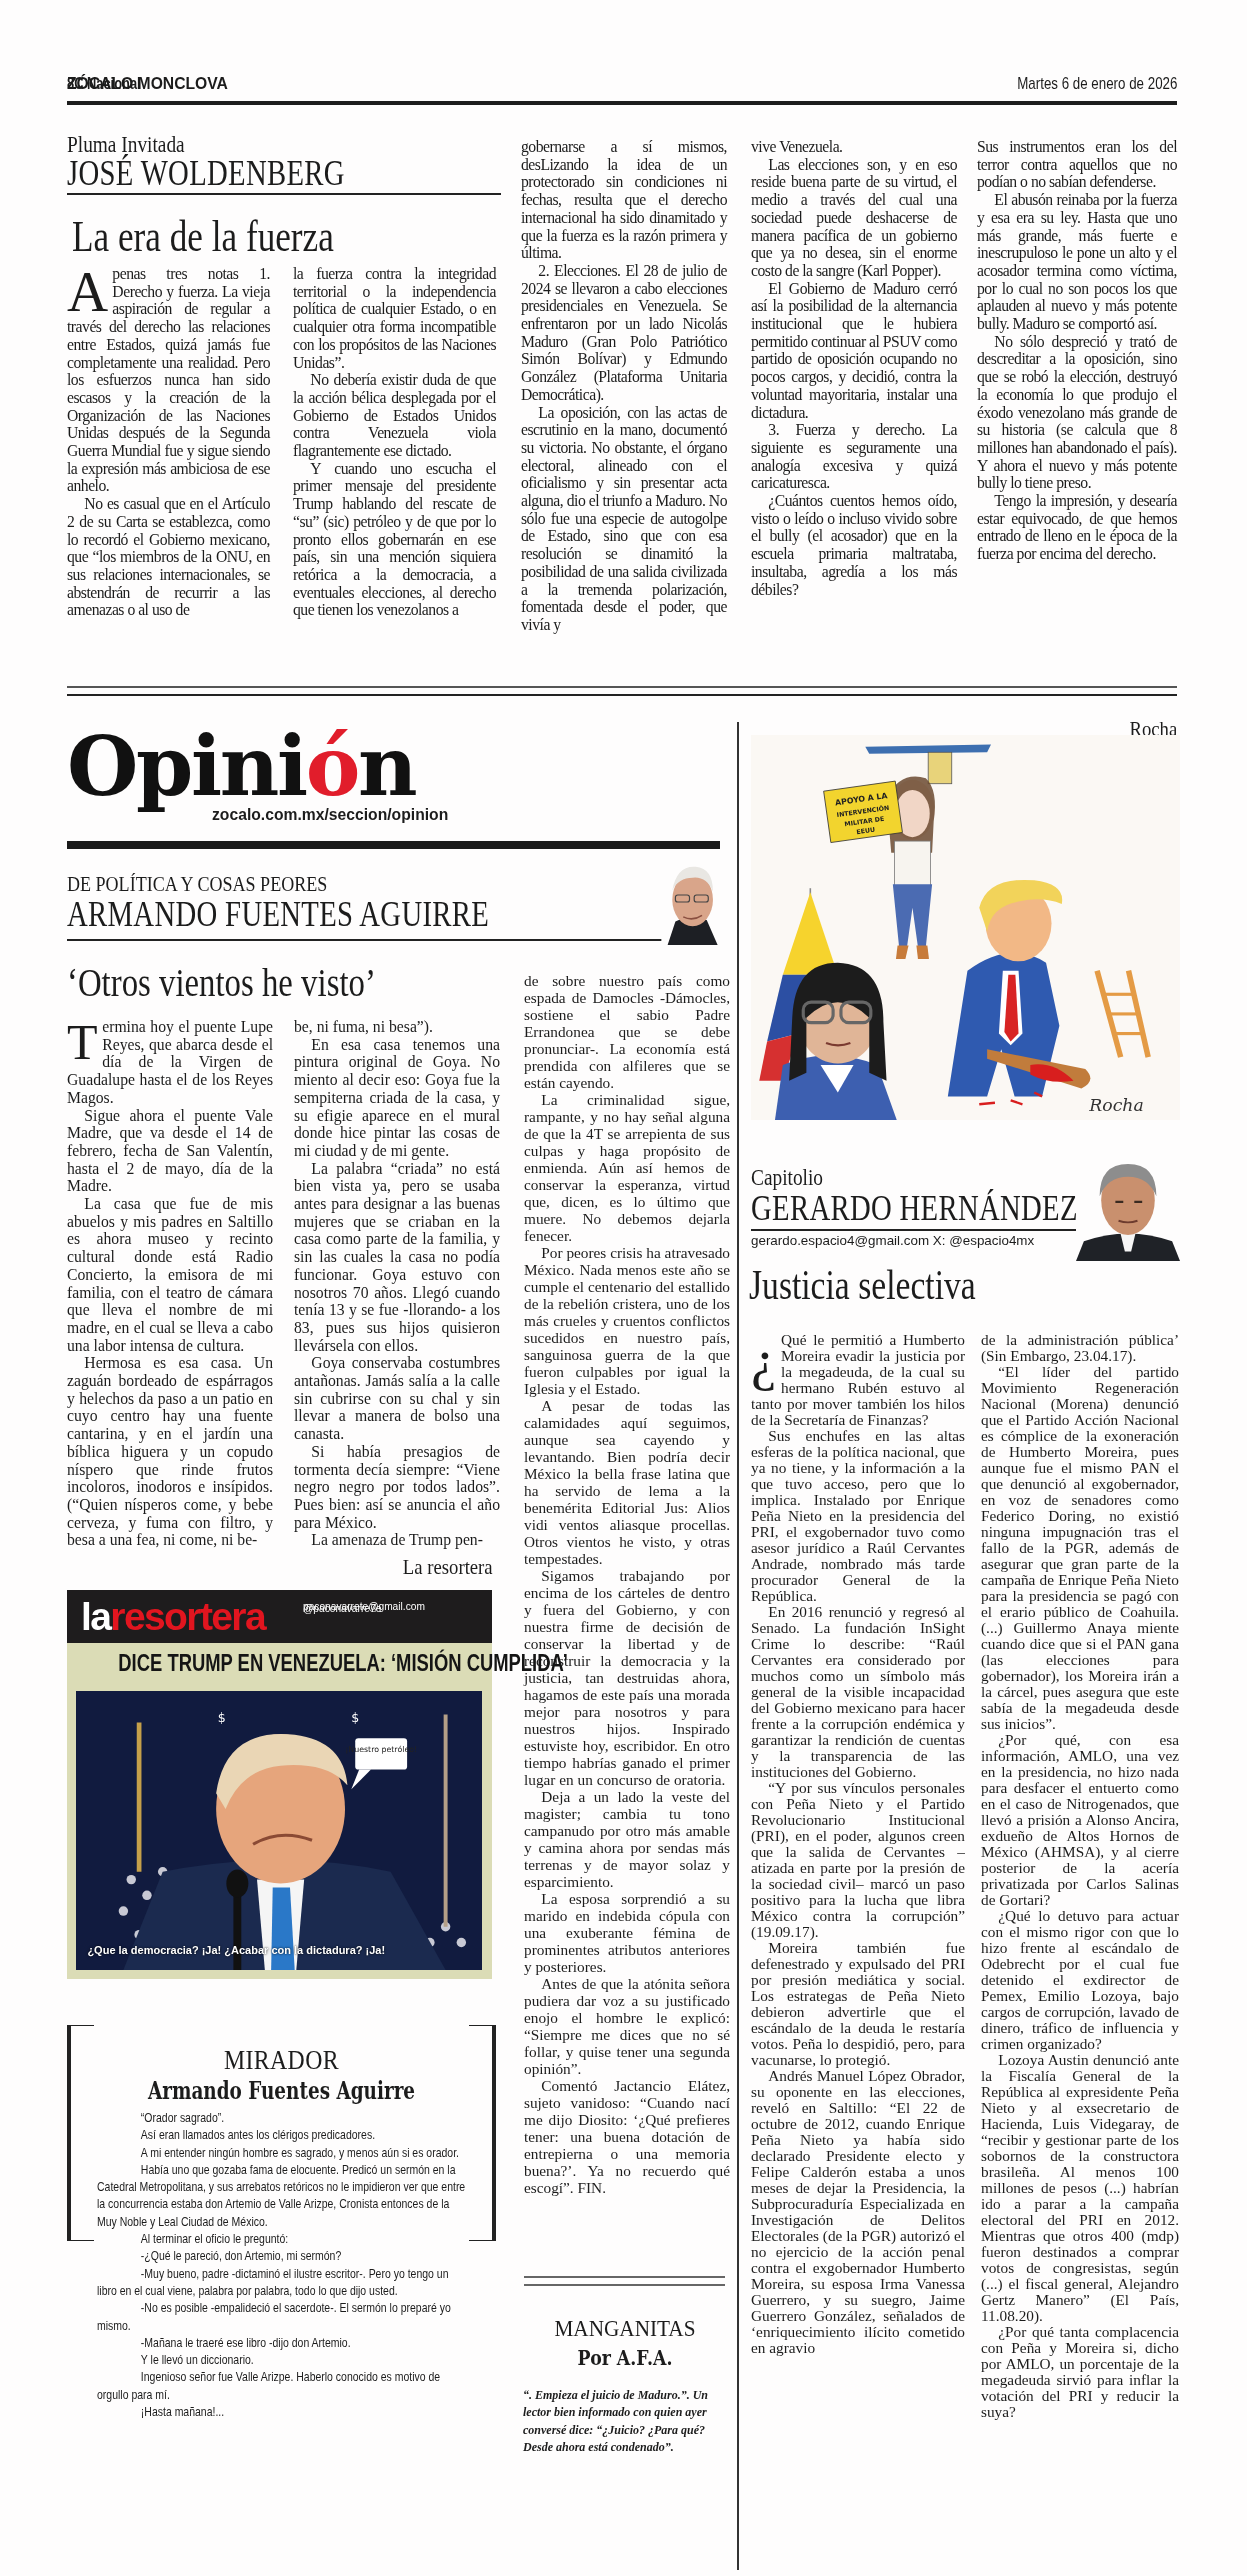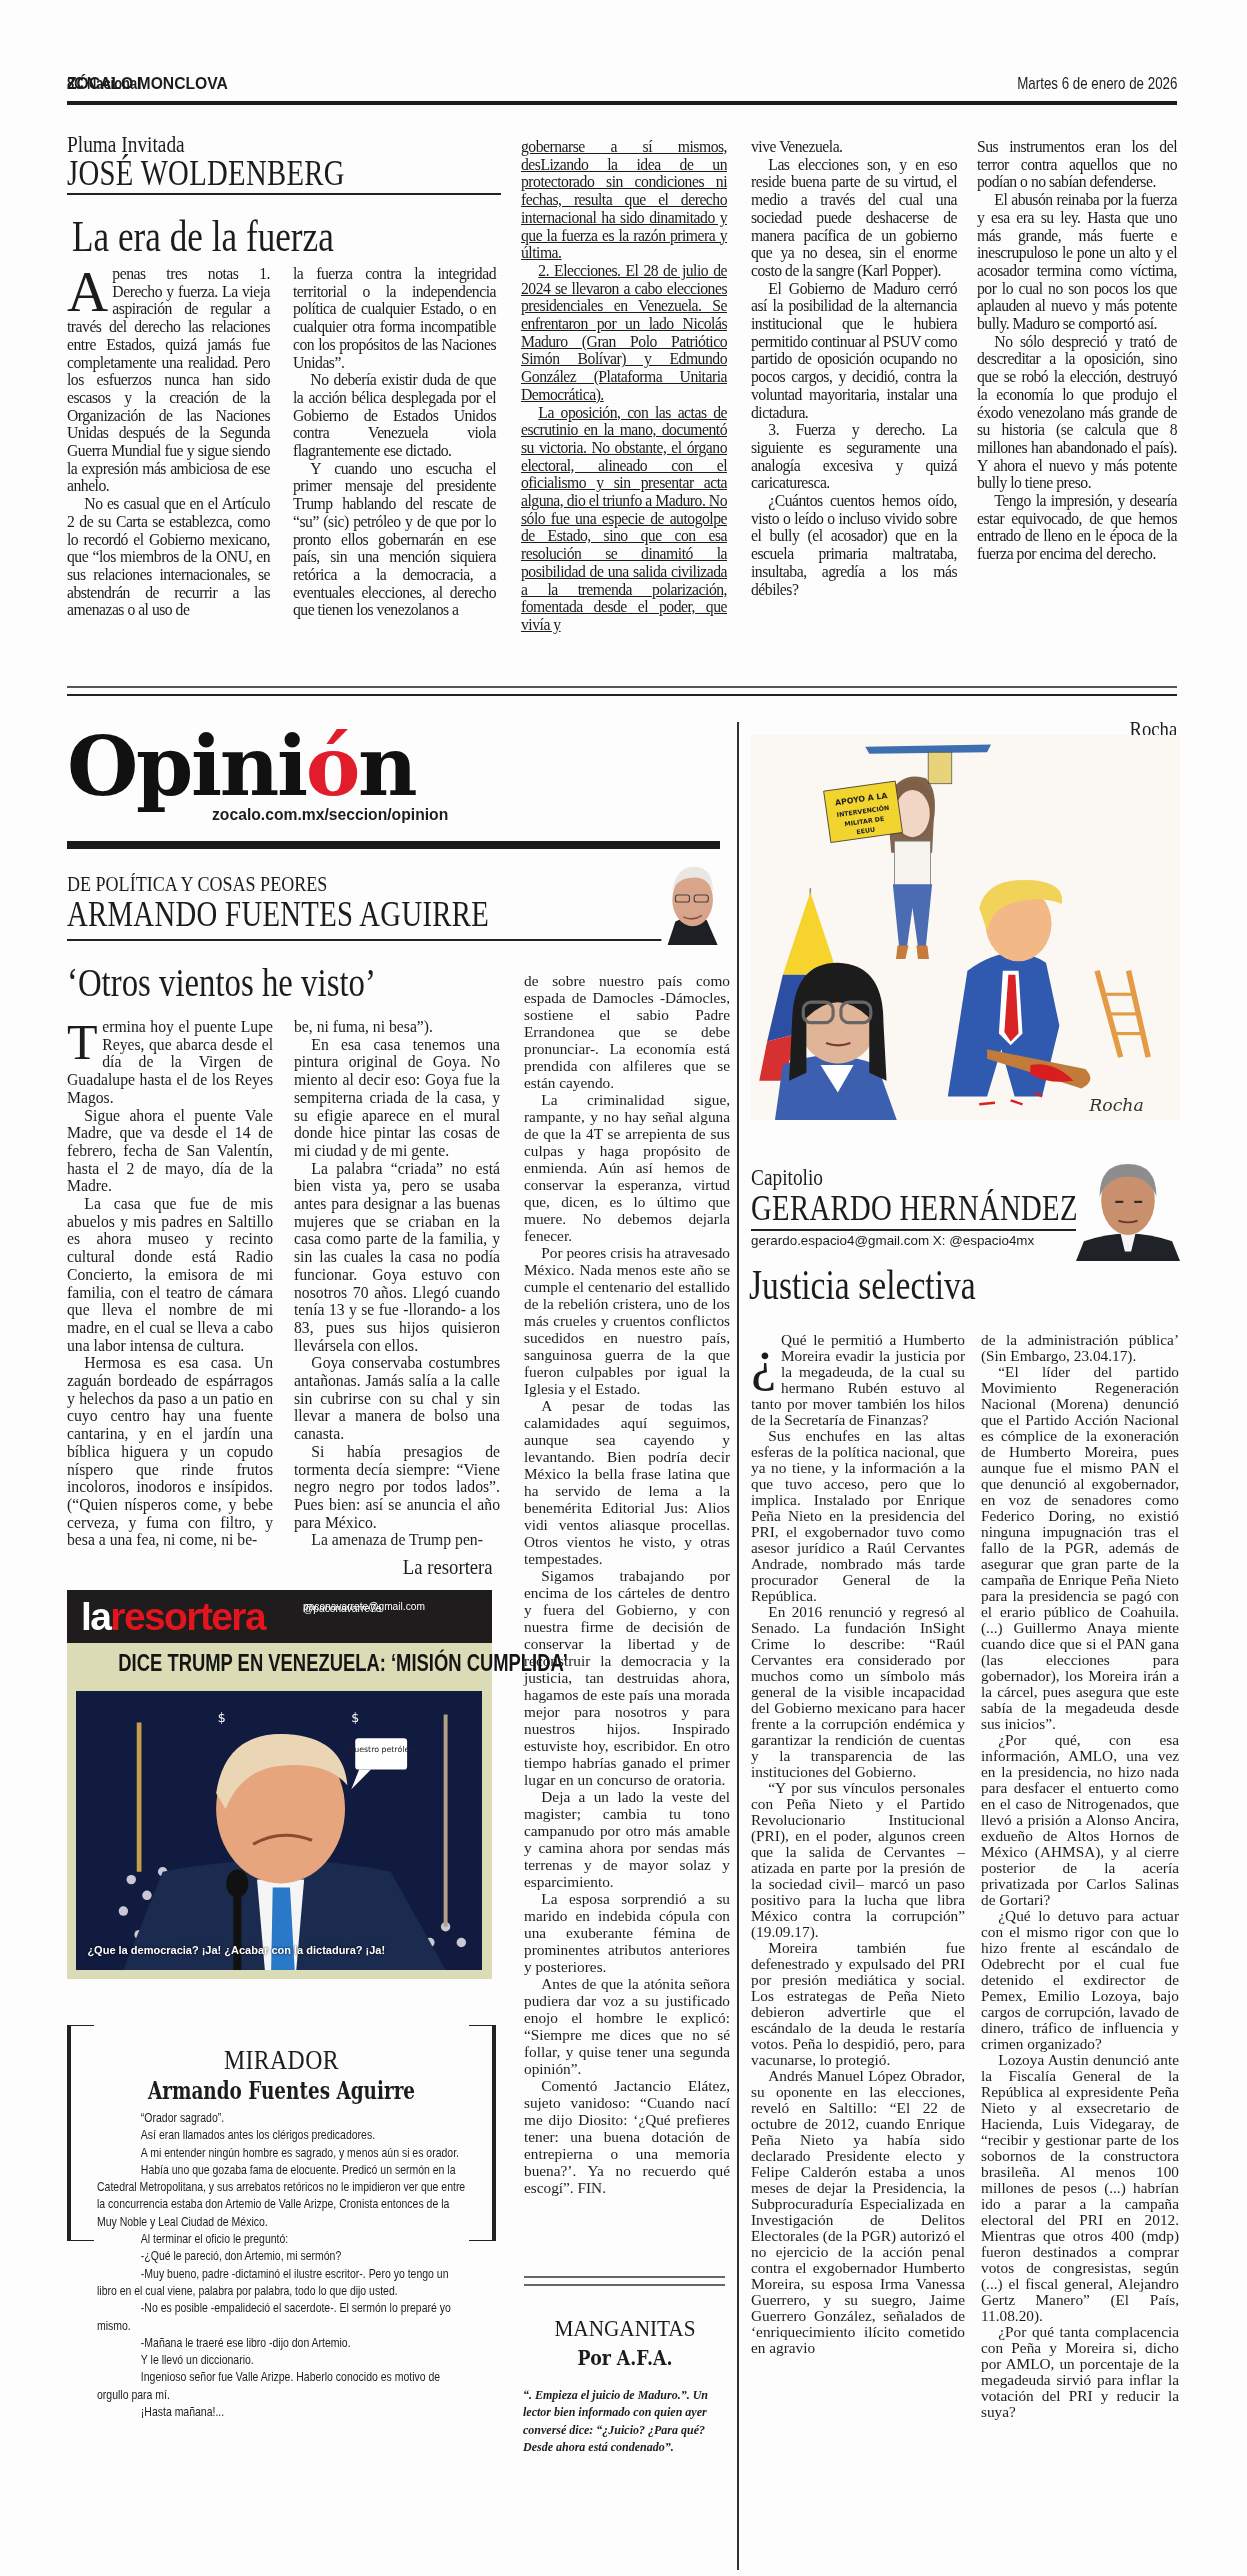--- a/index.html
+++ b/index.html
@@ -91,21 +91,21 @@
 <div class="col narrow" style="left:67px; top:265px; width:203px;">
   <span class="dropcap">A</span>
   <p class="first">penas tres notas 1. Derecho y fuerza. La vieja aspiración de regular a través del derecho las relaciones entre Estados, quizá jamás fue completamente una realidad. Pero los esfuerzos nunca han sido escasos y la creación de la Organización de las Naciones Unidas después de la Segunda Guerra Mundial fue y sigue siendo la expresión más ambiciosa de ese anhelo.</p>
   <p>No es casual que en el Artículo 2 de su Carta se establezca, como lo recordó el Gobierno mexicano, que “los miembros de la ONU, en sus relaciones internacionales, se abstendrán de recurrir a las amenazas o al uso de</p>
 </div>
 <div class="col narrow" style="left:293px; top:265px; width:203px;">
   <p class="first">la fuerza contra la integridad territorial o la independencia política de cualquier Estado, o en cualquier otra forma incompatible con los propósitos de las Naciones Unidas”.</p>
   <p>No debería existir duda de que la acción bélica desplegada por el Gobierno de Estados Unidos contra Venezuela viola flagrantemente ese dictado.</p>
   <p>Y cuando uno escucha el primer mensaje del presidente Trump hablando del rescate de “su” (sic) petróleo y de que por lo pronto ellos gobernarán en ese país, sin una mención siquiera retórica a la democracia, a eventuales elecciones, al derecho que tienen los venezolanos a</p>
 </div>
-<div class="col narrow" style="left:521px; top:138px; width:206px;text-decoration:underline;">
+<div class="col narrow" style="left:521px; top:138px; width:206px;">
   <p class="first">gobernarse a sí mismos, desLizando la idea de un protectorado sin condiciones ni fechas, resulta que el derecho internacional ha sido dinamitado y que la fuerza es la razón primera y última.</p>
   <p>2. Elecciones. El 28 de julio de 2024 se llevaron a cabo elecciones presidenciales en Venezuela. Se enfrentaron por un lado Nicolás Maduro (Gran Polo Patriótico Simón Bolívar) y Edmundo González (Plataforma Unitaria Democrática).</p>
   <p>La oposición, con las actas de escrutinio en la mano, documentó su victoria. No obstante, el órgano electoral, alineado con el oficialismo y sin presentar acta alguna, dio el triunfo a Maduro. No sólo fue una especie de autogolpe de Estado, sino que con esa resolución se dinamitó la posibilidad de una salida civilizada a la tremenda polarización, fomentada desde el poder, que vivía y</p>
 </div>
 <div class="col narrow" style="left:751px; top:138px; width:206px;">
   <p class="first">vive Venezuela.</p>
   <p>Las elecciones son, y en eso reside buena parte de su virtud, el medio a través del cual una sociedad puede deshacerse de manera pacífica de un gobierno que ya no desea, sin el enorme costo de la sangre (Karl Popper).</p>
   <p>El Gobierno de Maduro cerró así la posibilidad de la alternancia institucional que le hubiera permitido continuar al PSUV como partido de oposición ocupando no pocos cargos, y decidió, contra la voluntad mayoritaria, instalar una dictadura.</p>
   <p>3. Fuerza y derecho. La siguiente es seguramente una analogía excesiva y quizá caricaturesca.</p>
   <p>¿Cuántos cuentos hemos oído, visto o leído o incluso vivido sobre el bully (el acosador) que en la escuela primaria maltrataba, insultaba, agredía a los más débiles?</p>

